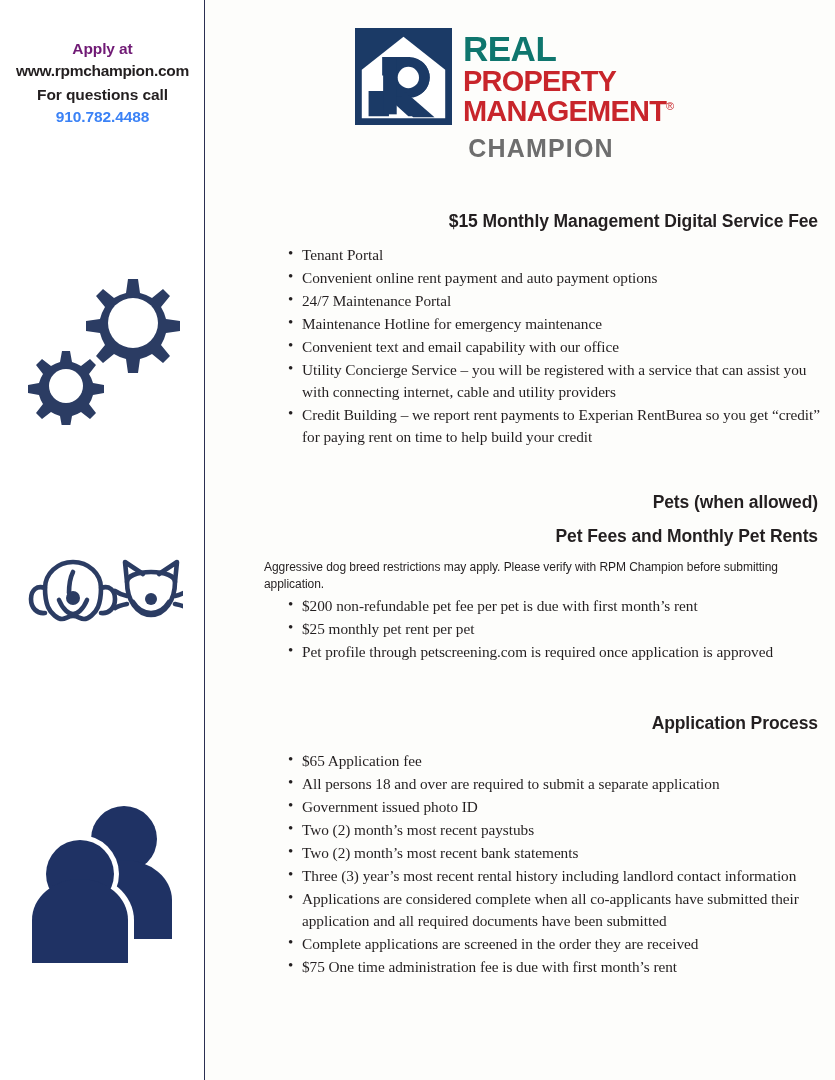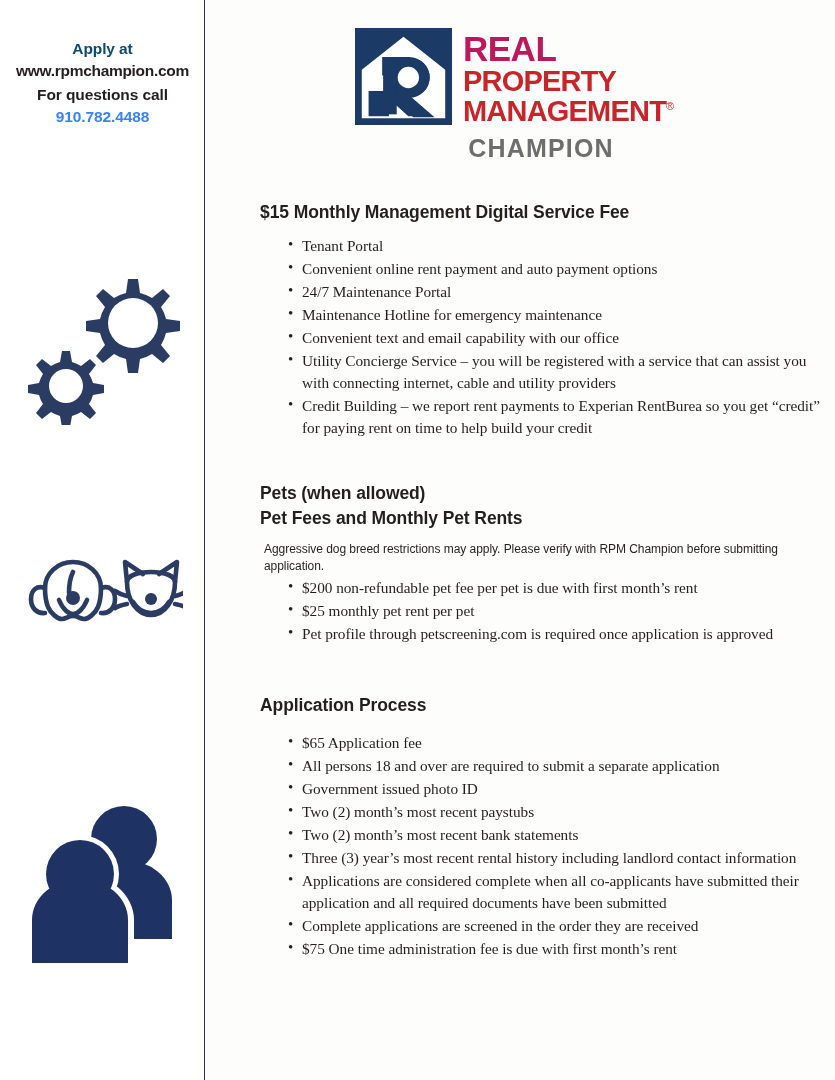--- a/index.html
+++ b/index.html
@@ -30,21 +30,21 @@
     height: 1080px;
     background: #ffffff;
   }
   .sidebar-header {
     padding: 38px 8px 0 8px;
     text-align: center;
   }
   .apply-line {
     font-size: 15.5px;
     font-weight: bold;
-    color: #0c4a6e;
+    color: #701a75;
     line-height: 1.42;
     letter-spacing: -0.1px;
   }
   .apply-url {
     font-size: 15.5px;
     font-weight: bold;
     color: #231f20;
     line-height: 1.42;
     letter-spacing: -0.3px;
     white-space: nowrap;
@@ -114,21 +114,21 @@
     flex: 0 0 97px;
   }
   .logo-words {
     margin-left: 11px;
     padding-top: 4px;
   }
   .logo-real {
     font-family: "Liberation Sans", sans-serif;
     font-size: 35px;
     font-weight: bold;
-    color: #be185d;
+    color: #0f766e;
     letter-spacing: -0.5px;
     line-height: 0.96;
   }
   .logo-property,
   .logo-management {
     font-family: "Liberation Sans", sans-serif;
     font-size: 29px;
     font-weight: bold;
     color: #c8252b;
     letter-spacing: -0.8px;
@@ -157,23 +157,24 @@
     position: absolute;
     left: 55px;
     top: 200px;
     right: 8px;
   }
 
   h2.section-title {
     font-size: 17.5px;
     font-weight: bold;
     color: #231f20;
-    margin: 0;
+    margin: 9px;
     letter-spacing: -0.1px;
     line-height: 1.42;
+    text-align: right;
   }
   .section-title-group { margin: 0; }
 
   ul.bullets {
     margin: 10px 0 0 0;
     padding: 0 0 0 28px;
     list-style: none;
   }
   ul.bullets li {
     position: relative;

